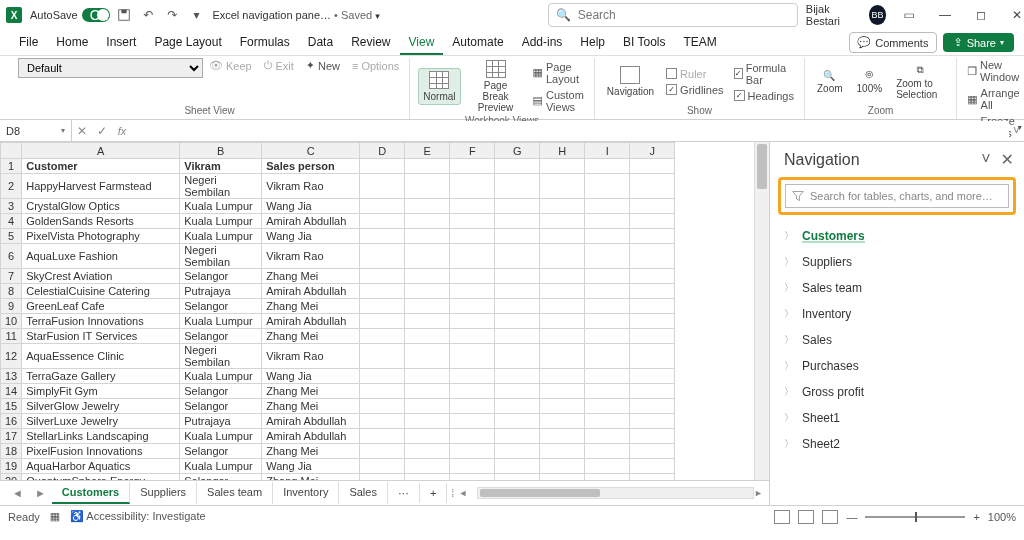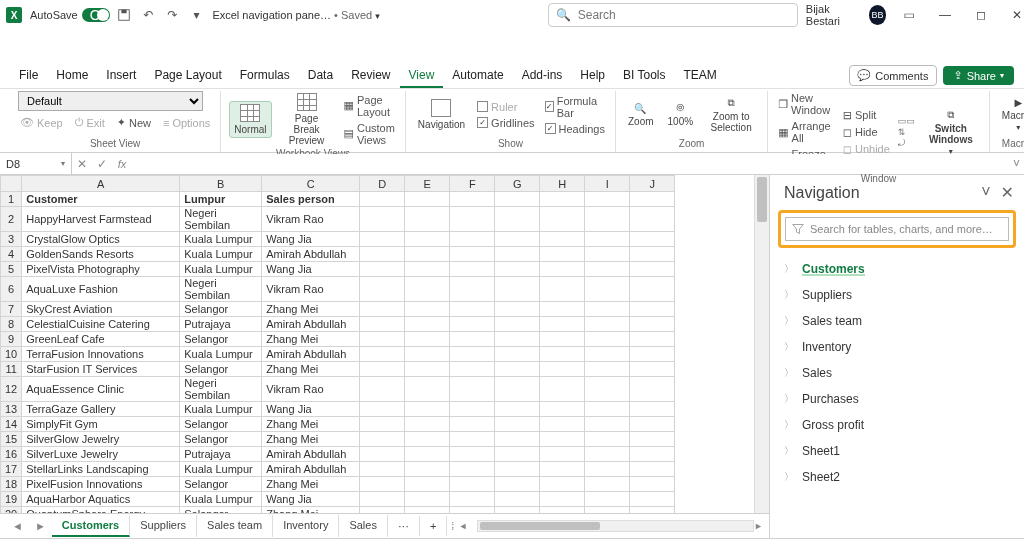--- a/index.html
+++ b/index.html
@@ -10,21 +10,21 @@
   .autosave { display: flex; align-items: center; gap: 4px; font-size: 11px; }
   .toggle { width: 28px; height: 14px; background: #107c41; border-radius: 7px; position: relative; }
   .toggle::after { content: ""; position: absolute; right: 1px; top: 1px; width: 12px; height: 12px; background: #fff; border-radius: 50%; }
   .qat-icon { width: 16px; height: 16px; display:flex; align-items:center; justify-content:center; color:#555; }
   .doc-title { font-size: 11px; color: #333; }
   .saved { color: #666; }
   .searchbox { display:flex; align-items:center; gap:6px; height:24px; border:1px solid #ccc; border-radius:4px; padding:0 8px; color:#777; font-size:12px; flex:0 0 250px; margin-left: 160px;}
   .title-right { margin-left: auto; display:flex; align-items:center; gap:10px; }
   .avatar { width:20px; height:20px; border-radius:50%; background:#0f172a; color:#fff; font-size:9px; display:flex; align-items:center; justify-content:center; }
   .win-btn { width:30px; height:28px; display:flex; align-items:center; justify-content:center; color:#444; }
-  .menu-bar { height:26px; display:flex; align-items:center; padding:0 10px; border-bottom:1px solid #e0e0e0;margin-top:33px; }
+  .menu-bar { height:26px; display:flex; align-items:center; padding:0 10px; border-bottom:1px solid #e0e0e0; }
   .menu-tab { padding:4px 9px; font-size:12px; color:#222; }
   .menu-tab.active { border-bottom:2px solid #107c41; color:#107c41; }
   .menu-right { margin-left:auto; display:flex; gap:6px; align-items:center;}
   .comments-btn { border:1px solid #bbb; border-radius:4px; padding:3px 8px; font-size:11px; display:flex; gap:4px; align-items:center;}
   .share-btn { background:#107c41; color:#fff; border-radius:4px; padding:3px 10px; font-size:11px; display:flex; gap:4px; align-items:center;}
   .ribbon { height:64px; border-bottom:1px solid #d0d0d0; display:flex; padding:2px 4px 0 10px; font-size:11px; color:#444; }
   .ribbon-group { border-right:1px solid #e0e0e0; padding:0 8px; display:flex; flex-direction:column; }
   .ribbon-group:last-child { border-right:none; }
   .rg-body { flex:1; display:flex; align-items:center; gap:6px; }
   .rg-label { text-align:center; font-size:10px; color:#666; height:14px; }
@@ -139,21 +139,21 @@
     <div class="share-btn">
         <span>⇪</span>
         <span>Share</span>
         <span style="font-size:8px;">▾</span>
       </div>
   </div>
 </div>
 
 <div class="ribbon">
   <div class="ribbon-group">
-    <div class="rg-body" style="flex-direction:column;align-items:flex-start;gap:4px;">
+    <div class="rg-body" style="flex-direction:row;align-items:flex-start;gap:4px;">
       <select class="sv-select"><option>Default</option></select>
       <div style="display:flex;gap:8px;">
         <span class="rb-item disabled">
             <span>👁</span>
             <span>Keep</span>
           </span>
         <span class="rb-item disabled">
             <span>⏻</span>
             <span>Exit</span>
           </span>
@@ -229,21 +229,21 @@
       <div class="rb-big">
           <span>🔍</span>
           <span>Zoom</span>
         </div>
       <div class="rb-big">
           <span>⦾</span>
           <span>100%</span>
         </div>
       <div class="rb-big">
           <span>⧉</span>
-          <span style="width:48px;text-align:center;">Zoom to Selection</span>
+          <span style="width:48px;">Zoom to Selection</span>
         </div>
     </div>
     <div class="rg-label">Zoom</div>
   </div>
 
   <div class="ribbon-group">
     <div class="rg-body">
       <div class="rb-col">
         <span class="rb-item">
             <span>❐</span>
@@ -326,21 +326,21 @@
               <th class="colN">E</th>
               <th class="colN">F</th>
               <th class="colN">G</th>
               <th class="colN">H</th>
               <th class="colN">I</th>
               <th class="colN">J</th>
             </tr>
             <tr>
               <th class="rowh">1</th>
               <td class="strong">Customer</td>
-              <td class="strong">Lumpur</td>
+              <td class="strong">Vikram</td>
               <td class="strong">Sales person</td>
               <td class="strong"></td>
               <td class="strong"></td>
               <td class="strong"></td>
               <td class="strong"></td>
               <td class="strong"></td>
               <td class="strong"></td>
               <td class="strong"></td>
             </tr>
             <tr>

